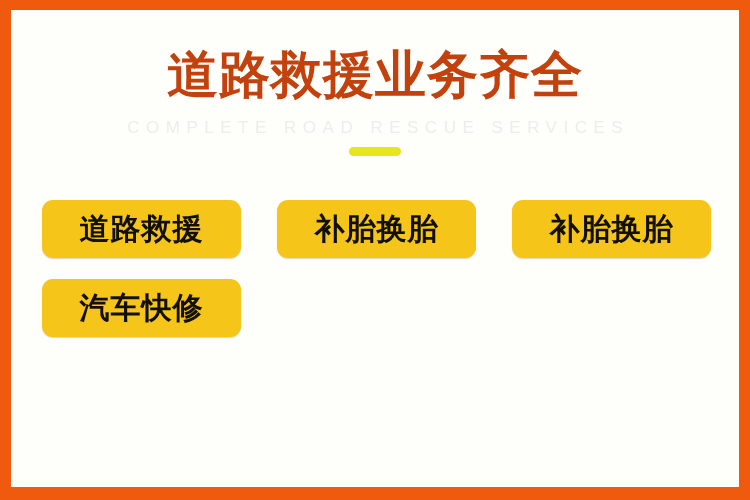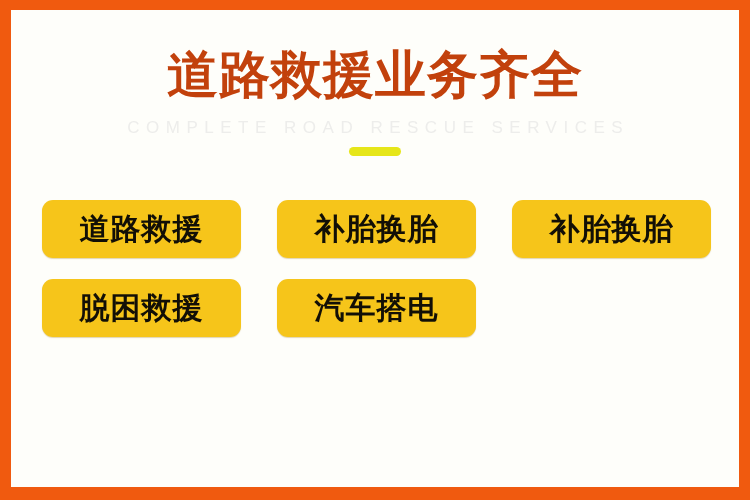--- a/index.html
+++ b/index.html
@@ -142,24 +142,21 @@
       </div>
 
 
 
 
       <div class="chip">
         <span class="chip-label">补胎换胎</span>
       </div>
 
       <div class="chip">
-        <span class="chip-label">脱困救援</span>
+        <span class="chip-label">汽车快修</span>
       </div>
 
-      <div class="chip">
-        <span class="chip-label">汽车搭电</span>
-      </div>
 
 
     </div>
 
   </div>
 </div>
 
 </body></html>

